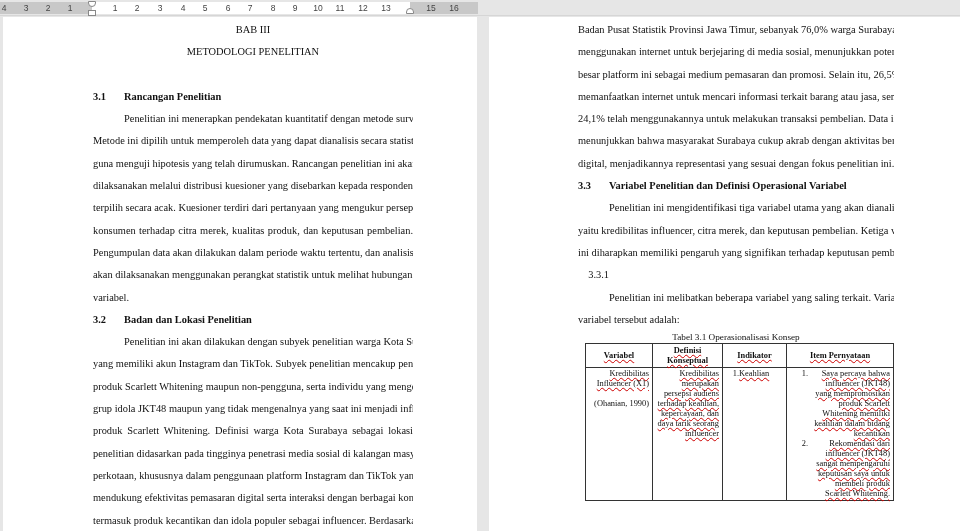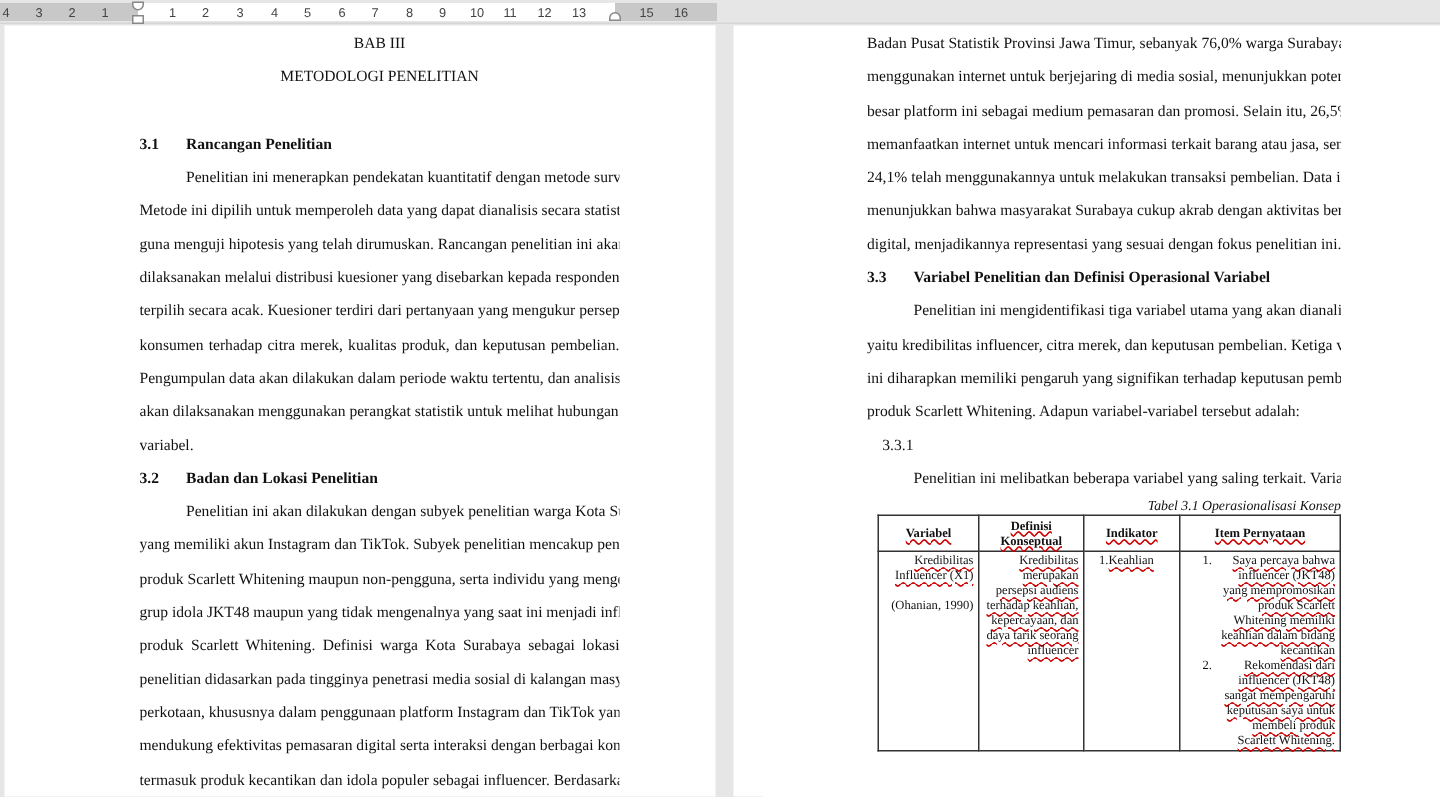--- a/index.html
+++ b/index.html
@@ -45,21 +45,21 @@
   .line { text-align: justify; text-align-last: justify; white-space: nowrap; overflow: hidden; height: 22.3px; }
   .line.last { text-align-last: left; }
   .indent { text-indent: 31px; }
   .sec-heading { font-weight: bold; display: flex; height: 22.3px; font-family: Liberation Serif, serif; }
   .sec-num { width: 31px; }
   .sub-heading { display: flex; height: 22.3px; }
   .sub-num { width: 31px; text-align: right; }
   .gap { height: 22.3px; }
 
   .table-caption {
-    text-align: right; font-size: 9.2px; line-height: 11px; margin-top: 1px; font-style: italic;
+    text-align: center; font-size: 9.2px; line-height: 11px; margin-top: 1px;
   }
   table.op {
     border-collapse: collapse; width: 308px; margin-left: 7px; font-size: 8.4px; line-height: 10px;
     table-layout: fixed;
   }
   table.op th, table.op td { border: 1px solid #333; vertical-align: top; padding: 1px 3px; text-align: right; }
   table.op th { font-weight: bold; text-align: center; vertical-align: middle; height: 24px; }
   .sq { text-decoration: underline wavy #c00; text-decoration-thickness: 1px; text-underline-offset: 1px; }
   .li { display: flex; }
   .li-n { width: 13px; flex: none; }
@@ -142,26 +142,26 @@
     <div class="line">menunjukkan bahwa masyarakat Surabaya cukup akrab dengan aktivitas berbasis</div>
     <div class="line last">digital, menjadikannya representasi yang sesuai dengan fokus penelitian ini.</div>
 
     <div class="sec-heading">
       <span class="sec-num">3.3</span>
       <span>Variabel Penelitian dan Definisi Operasional Variabel</span>
     </div>
     <div class="line indent">Penelitian ini mengidentifikasi tiga variabel utama yang akan dianalisis,</div>
     <div class="line">yaitu kredibilitas influencer, citra merek, dan keputusan pembelian. Ketiga variabel</div>
     <div class="line">ini diharapkan memiliki pengaruh yang signifikan terhadap keputusan pembelian</div>
-    <div class="line last">produk Scarlett Whitening. Adapun variabel-variabel tersebut adalah:</div>
 
     <div class="sub-heading">
       <span class="sub-num">3.3.1</span>
     </div>
     <div class="line indent">Penelitian ini melibatkan beberapa variabel yang saling terkait. Variabel-</div>
+    <div class="line last">variabel tersebut adalah:</div>
 
     <div class="table-caption">Tabel 3.1 Operasionalisasi Konsep</div>
     <table class="op">
       <colgroup>
         <col style="width:67px">
         <col style="width:70px">
         <col style="width:64px">
         <col style="width:107px">
       </colgroup>
       <thead>

